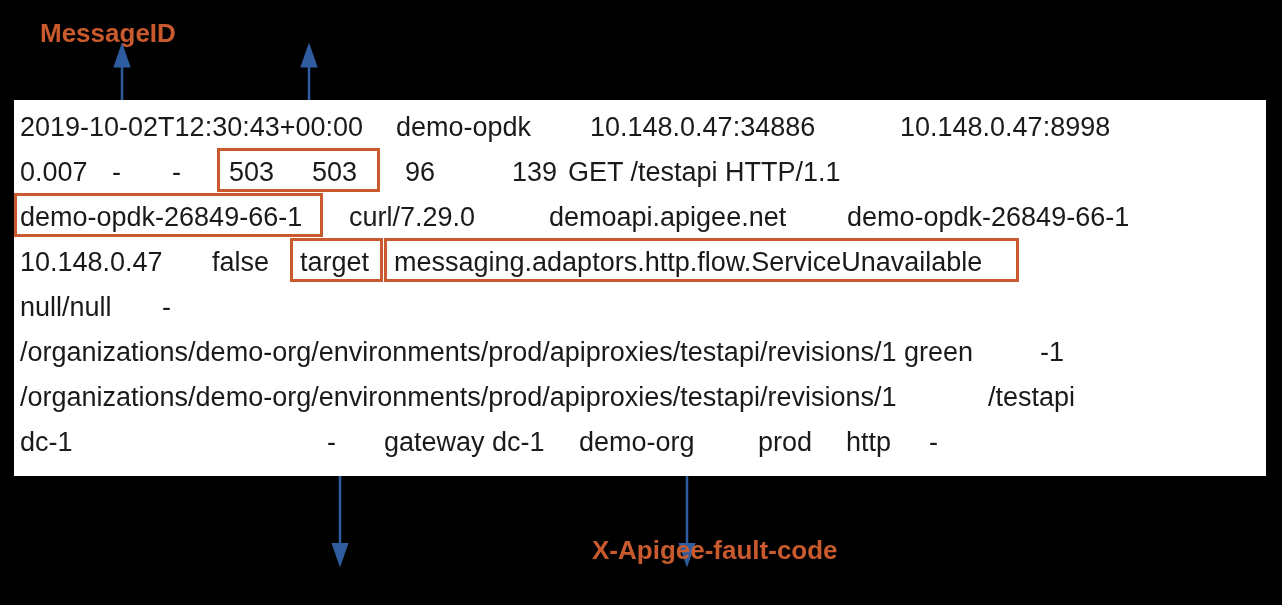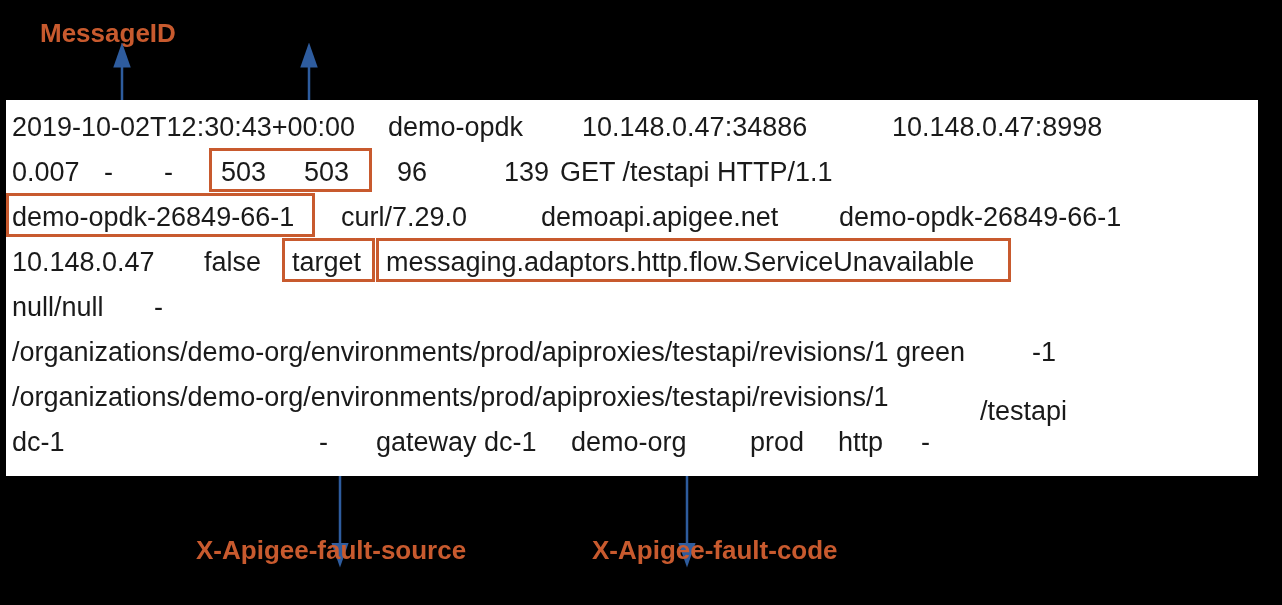--- a/index.html
+++ b/index.html
@@ -24,21 +24,21 @@
       font-weight: bold;
       font-size: 26px;
     }
     .arrow {
       position: absolute;
       pointer-events: none;
     }
     .log-box {
       position: absolute;
       top: 100px;
-      left: 6px;
+      left: 14px;
       width: 1252px;
       height: 376px;
       background: #fff;
       padding: 10px 10px;
       box-sizing: border-box;
     }
     .log-text {
       position: absolute;
       font-size: 27px;
       color: #1a1a1a;
@@ -114,32 +114,31 @@
   <span class="log-text" style="left:286px; top:147px;">target</span>
   <span class="log-text" style="left:380px; top:147px;">messaging.adaptors.http.flow.ServiceUnavailable</span>
 
   <span class="log-text" style="left:6px; top:192px;">null/null</span>
   <span class="log-text" style="left:148px; top:192px;">-</span>
 
   <span class="log-text" style="left:6px; top:237px;">/organizations/demo-org/environments/prod/apiproxies/testapi/revisions/1 green</span>
   <span class="log-text" style="left:1026px; top:237px;">-1</span>
 
   <span class="log-text" style="left:6px; top:282px;">/organizations/demo-org/environments/prod/apiproxies/testapi/revisions/1</span>
-  <span class="log-text" style="left:974px; top:282px;margin-top:14px;">/testapi</span>
+  <span class="log-text" style="left:974px; top:282px;">/testapi</span>
 
   <span class="log-text" style="left:6px; top:327px;">dc-1</span>
   <span class="log-text" style="left:313px; top:327px;">-</span>
   <span class="log-text" style="left:370px; top:327px;">gateway dc-1</span>
   <span class="log-text" style="left:565px; top:327px;">demo-org</span>
   <span class="log-text" style="left:744px; top:327px;">prod</span>
   <span class="log-text" style="left:832px; top:327px;">http</span>
   <span class="log-text" style="left:915px; top:327px;">-</span>
 
   <div class="hl-box" style="left:203px; top:48px; width:163px; height:44px;"></div>
   <div class="hl-box" style="left:0px; top:93px; width:309px; height:44px;"></div>
   <div class="hl-box" style="left:276px; top:138px; width:93px; height:44px;"></div>
   <div class="hl-box" style="left:370px; top:138px; width:635px; height:44px;"></div>
 </div>
 
 <div class="bottom-labels">
-  <div class="label-bottom" style="left:196px; top:0;">X-Apigee-fault-source</div>
   <div class="label-bottom" style="left:560px; top:0;margin-left:32px;">X-Apigee-fault-code</div>
 </div>
 
 </body></html>

